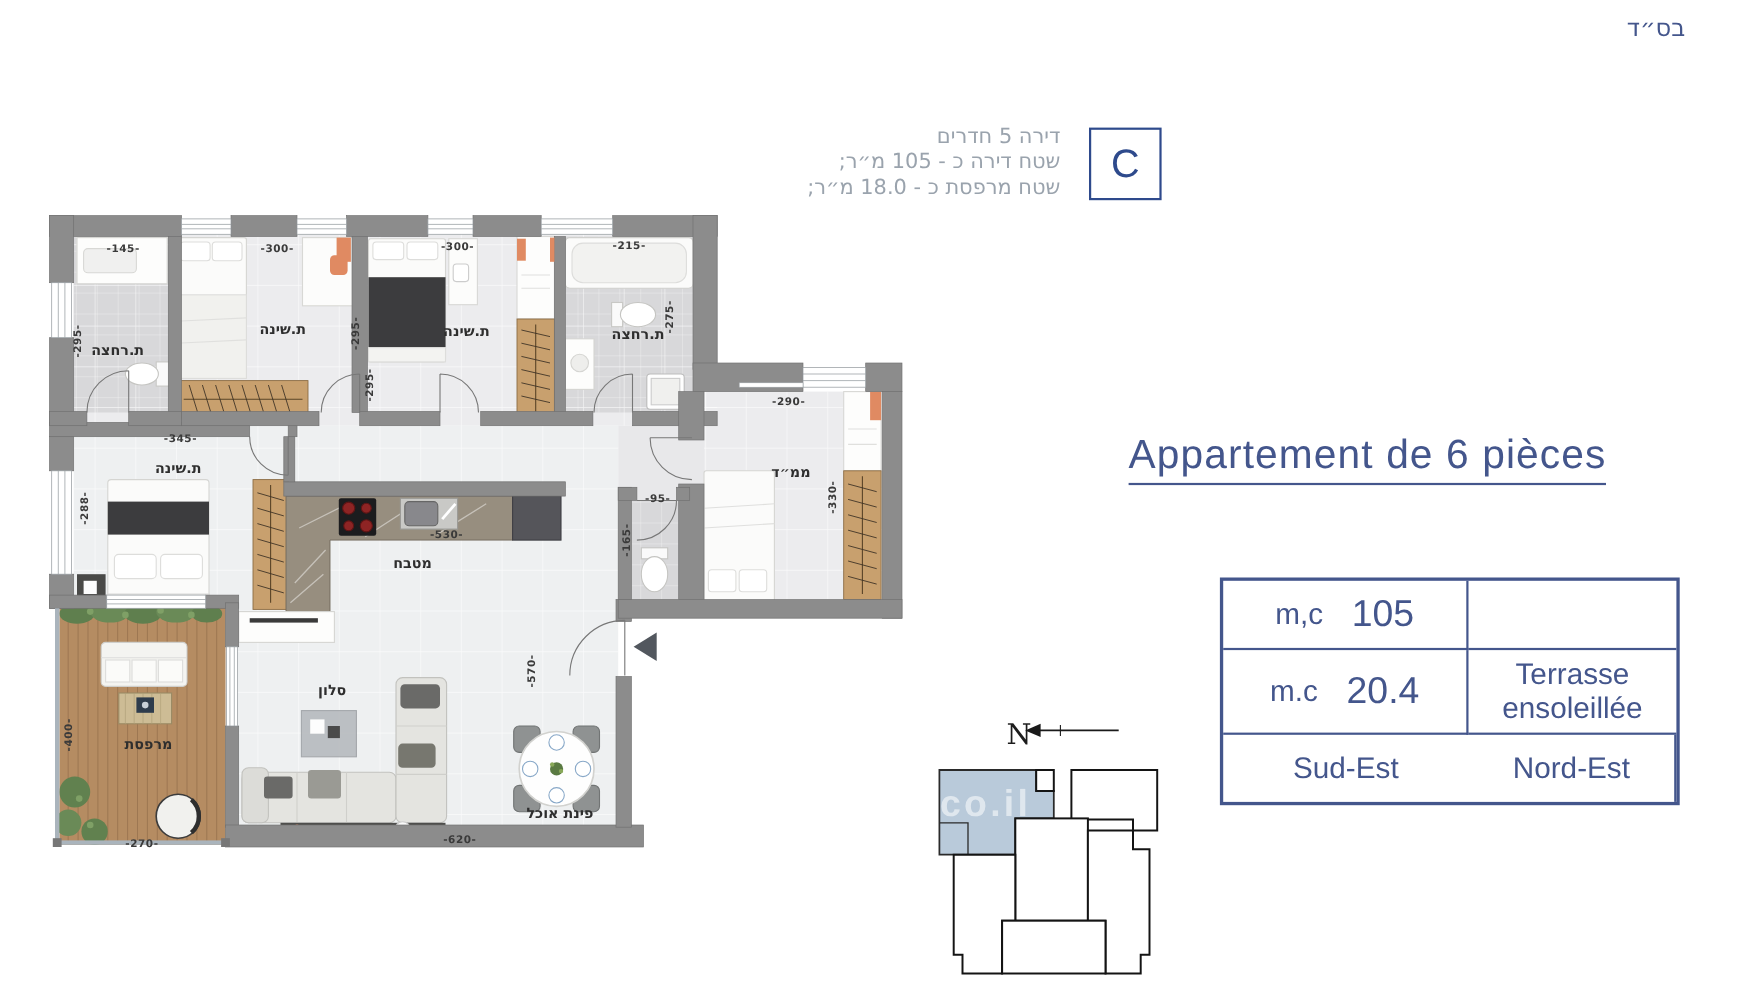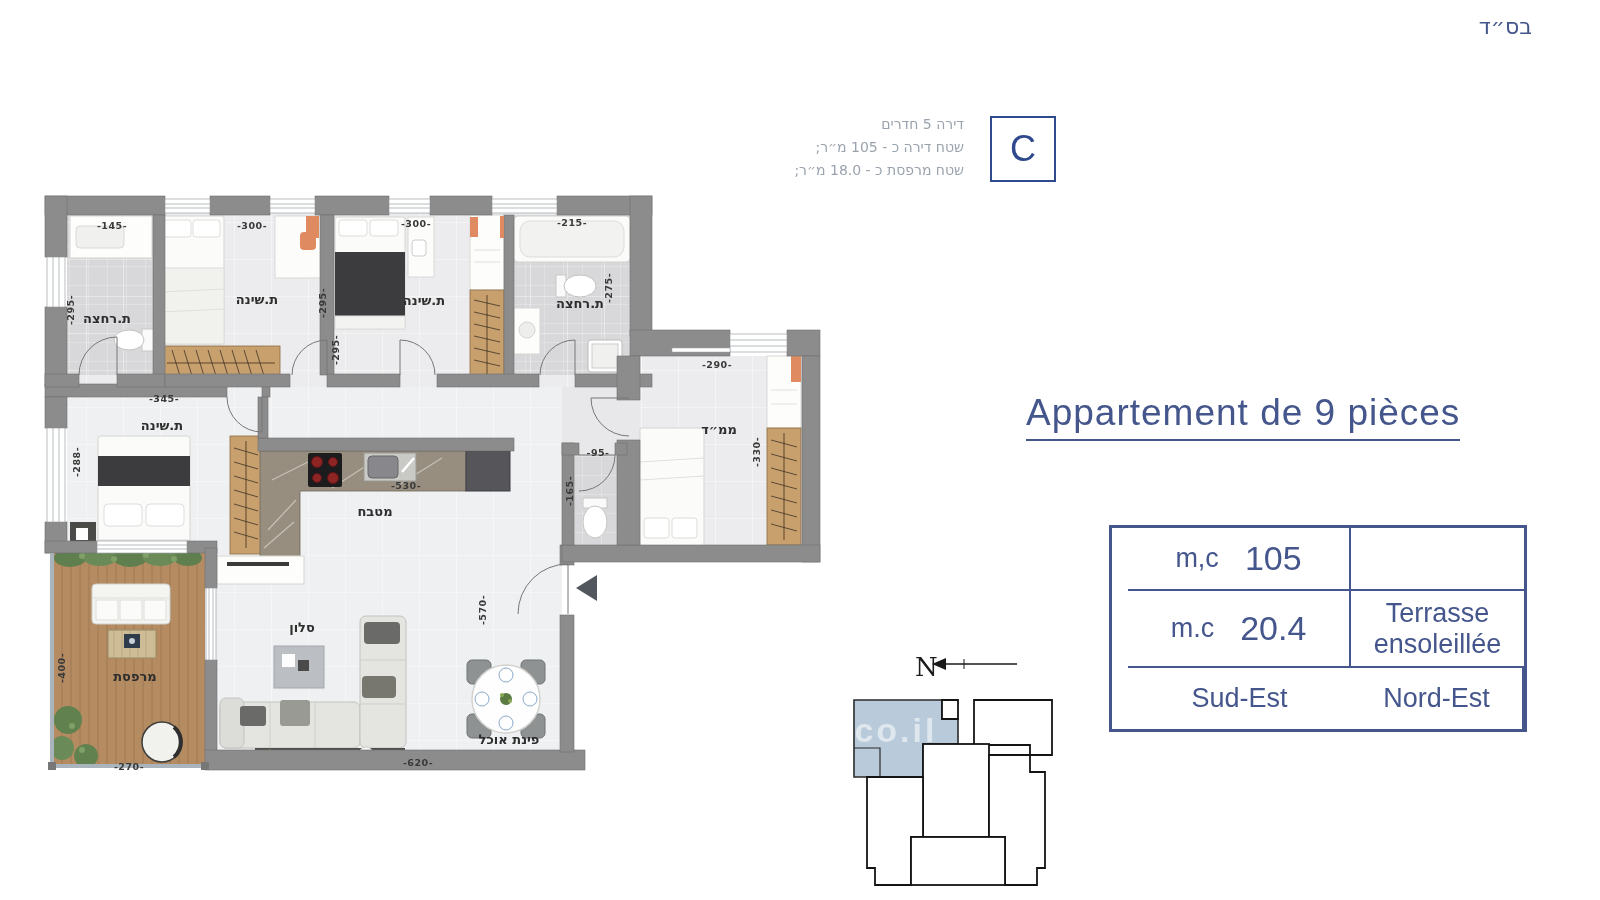--- a/index.html
+++ b/index.html
@@ -9,33 +9,33 @@
   }
   *{box-sizing:border-box;margin:0;padding:0}
   html,body{width:1600px;height:900px;background:#ffffff;overflow:hidden;
     font-family:"Liberation Sans",sans-serif;}
   .page{position:relative;width:1600px;height:900px;background:#fff;margin-left:12px;}
 
   .bsd{position:absolute;top:14px;right:80px;font-size:22px;color:var(--accent);
     direction:rtl;font-family:"DejaVu Sans",sans-serif;}
 
   .unit-info{position:absolute;top:113px;right:648px;text-align:right;direction:rtl;
-    color:var(--muted-text);font-size:14px;line-height:23px;
+    color:var(--muted-text);font-size:19px;line-height:23px;
     font-family:"DejaVu Sans",sans-serif;}
   .unit-badge{position:absolute;top:116px;left:978px;width:66px;height:66px;
     border:2px solid var(--accent-dark);display:flex;align-items:center;justify-content:center;
     color:var(--accent-dark);font-size:36px;}
 
   .title-wrap{position:absolute;top:392px;left:1014px;width:520px;}
   .title{display:inline-block;color:var(--accent);font-size:37px;letter-spacing:1px;
     padding-bottom:5px;border-bottom:2.5px solid var(--accent);white-space:nowrap;}
 
   .spec-table{position:absolute;top:525px;left:1097px;width:418px;height:207px;
     border:3px solid var(--accent);display:grid;grid-template-columns:223px 1fr;
-    grid-template-rows:63px 77px 1fr;color:var(--accent);padding-left:16px;}
+    grid-template-rows:63px 77px 1fr;color:var(--accent);}
   .spec-cell{border-right:2.5px solid var(--accent);border-bottom:2.5px solid var(--accent);
     display:flex;align-items:center;justify-content:center;text-align:center;
     font-size:27px;line-height:31px;padding:2px 6px;}
   .spec-cell.last-col{border-right:none}
   .spec-cell.last-row{border-bottom:none}
   .spec-label{font-size:27px;margin-right:26px;}
   .spec-value{font-size:34px;}
 
   svg text.room-label{font-family:"DejaVu Sans",sans-serif;font-weight:bold;
     font-size:13px;fill:var(--label);text-anchor:middle;}
@@ -55,21 +55,21 @@
   <div class="unit-info">
     <div>דירה 5 חדרים</div>
     <div>שטח דירה כ - 105 מ״ר;</div>
     <div>שטח מרפסת כ - 18.0 מ״ר;</div>
   </div>
   <div class="unit-badge">
     <span>C</span>
   </div>
 
   <div class="title-wrap">
-    <span class="title">Appartement de 9 pièces</span>
+    <span class="title">Appartement de 6 pièces</span>
   </div>
 
   <div class="spec-table">
     <div class="spec-cell">
       <span class="spec-label">m,c</span>
       <span class="spec-value">105</span>
     </div>
     <div class="spec-cell last-col"></div>
     <div class="spec-cell">
       <span class="spec-label">m.c</span>

